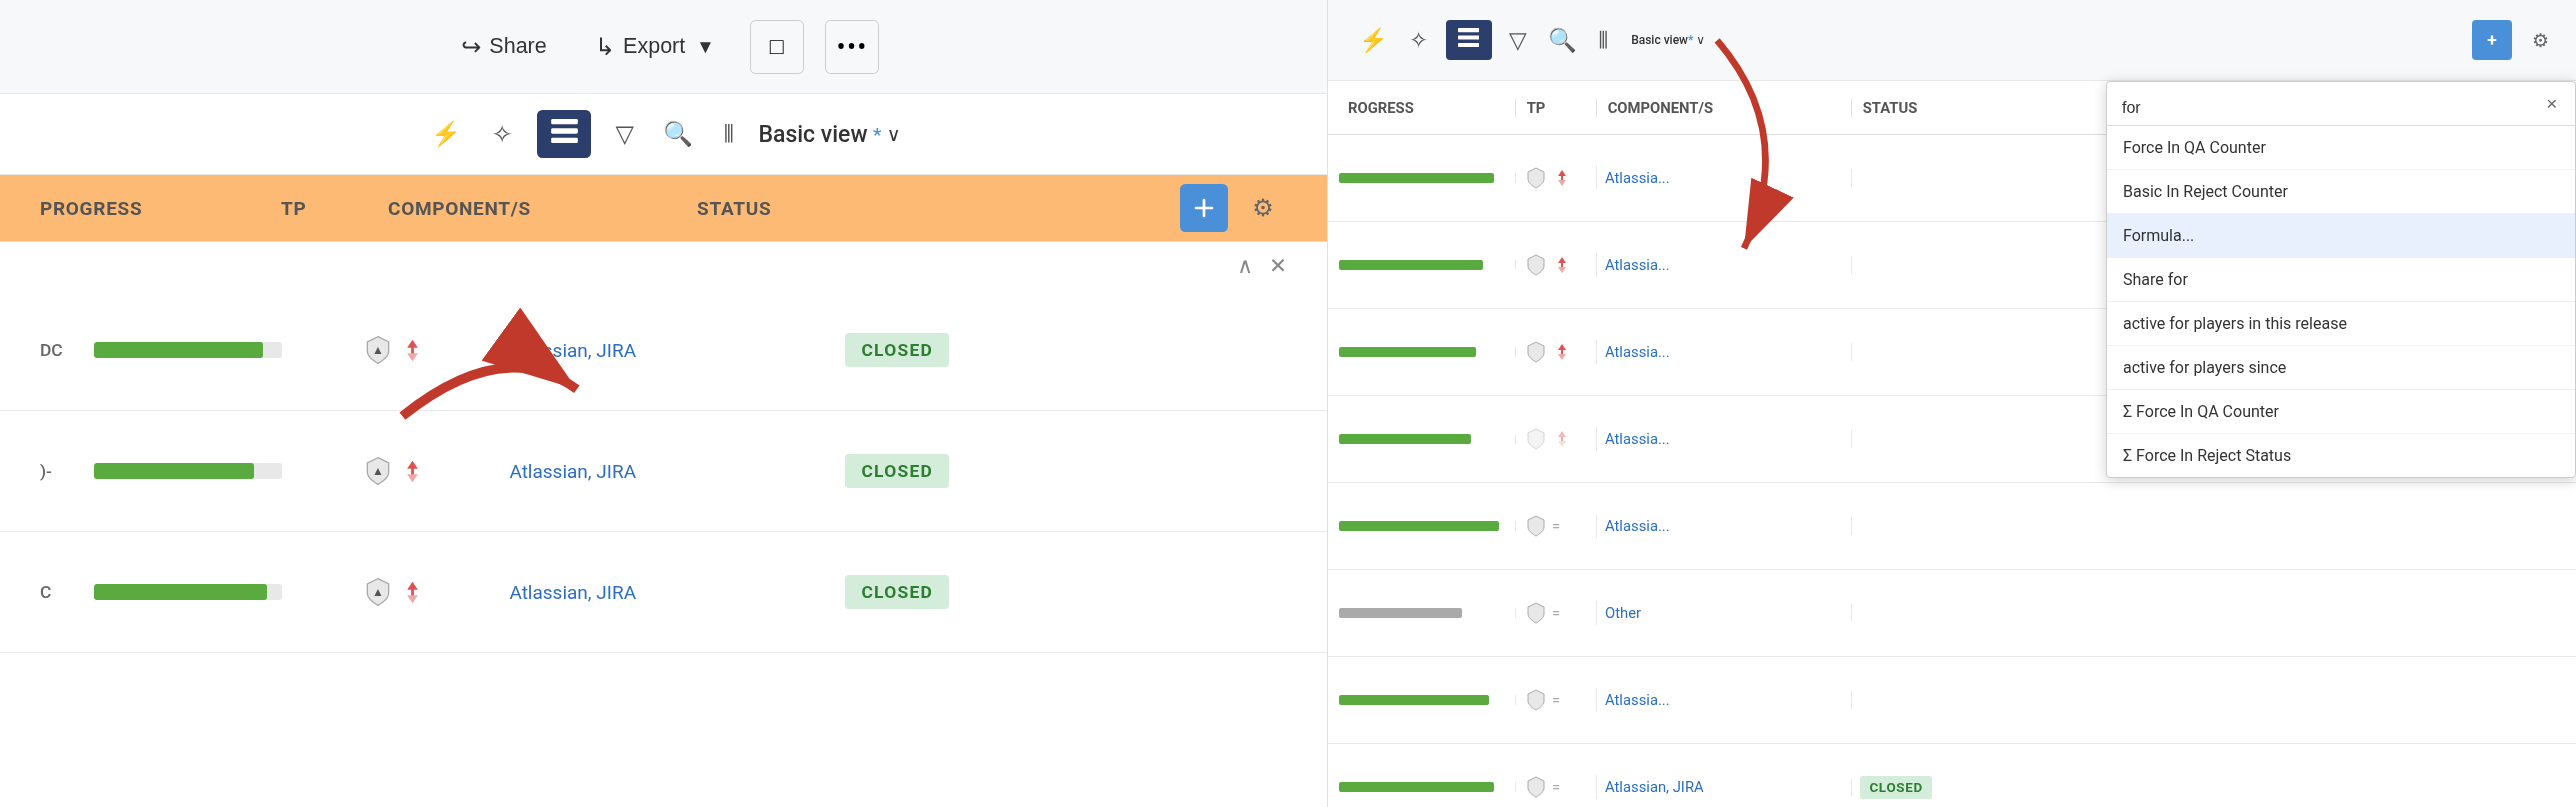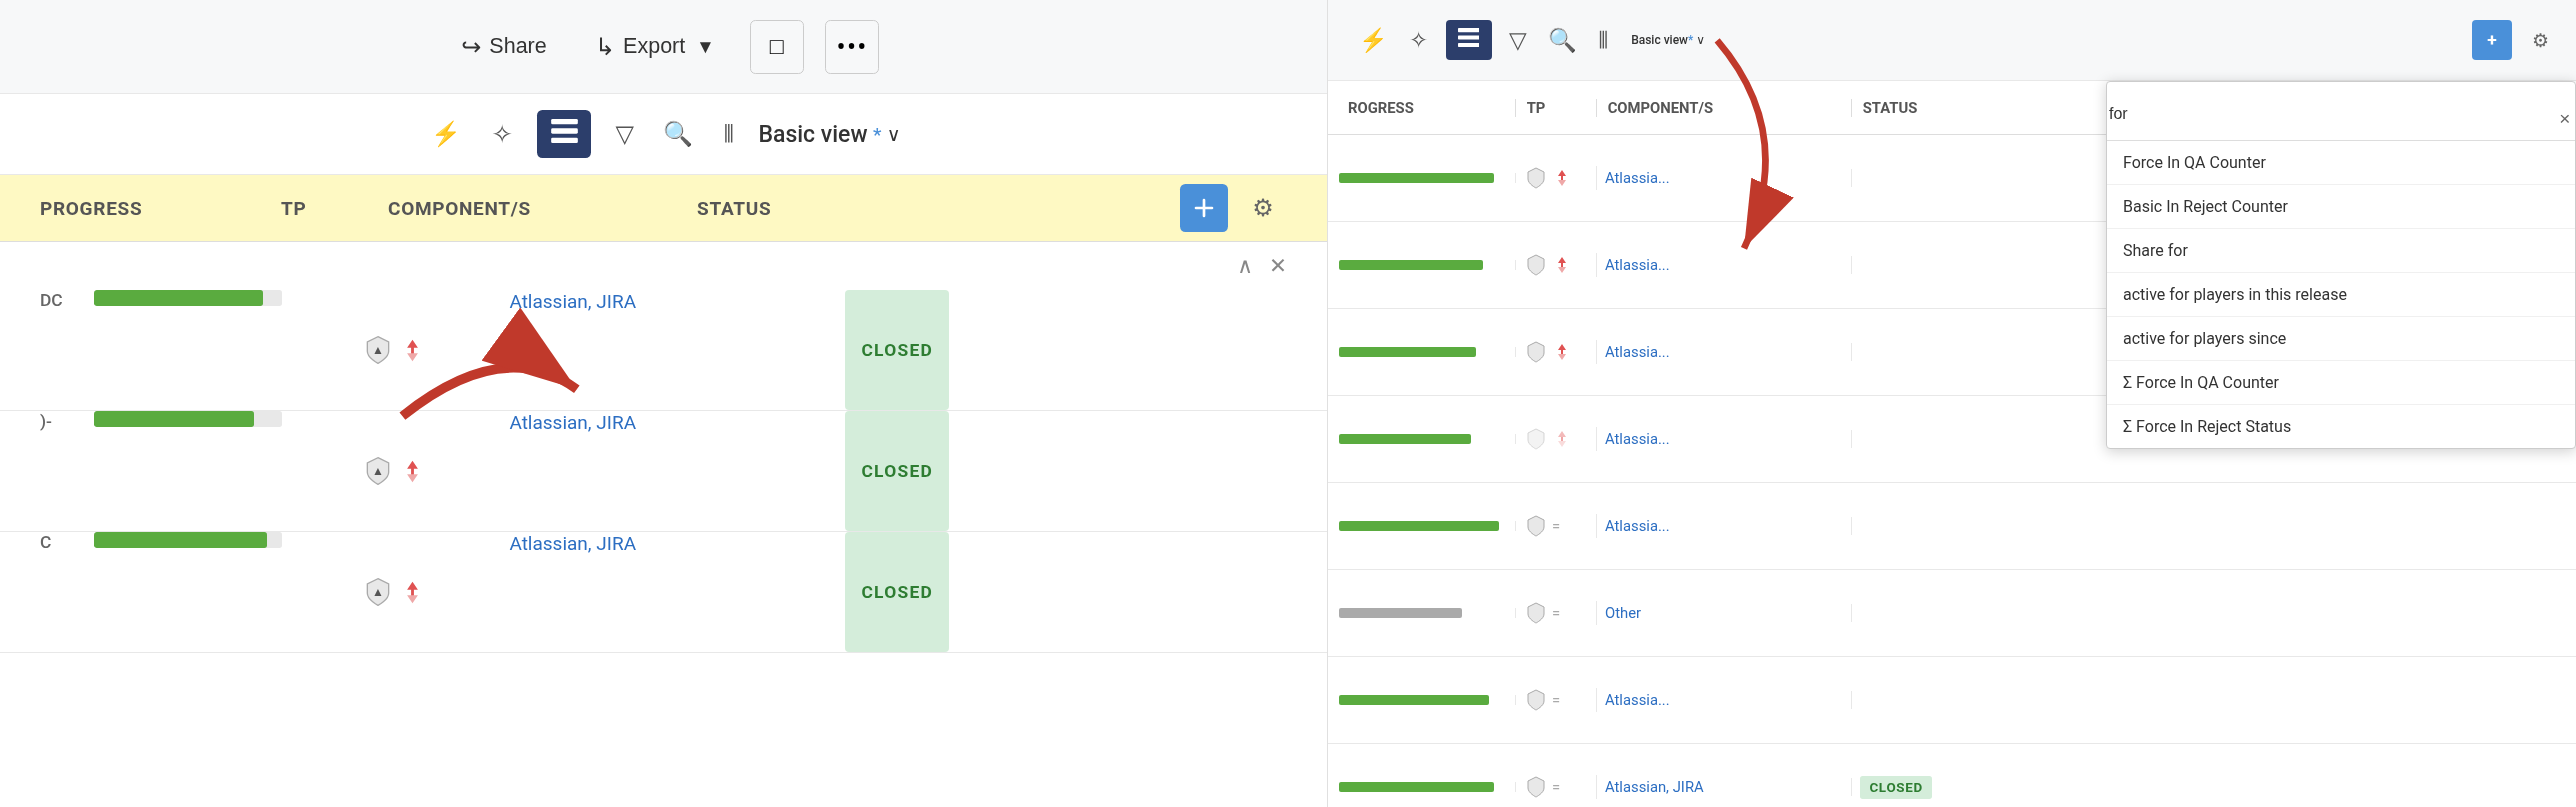--- a/index.html
+++ b/index.html
@@ -121,21 +121,21 @@
     }
     .basic-view-asterisk { color: #4a90d9; font-size: 19px; }
 
     
     .col-headers {
       display: flex;
       align-items: center;
       border-bottom: 1.3px solid #ddd;
       padding: 0 40px;
       height: 67px;
-      background: #fef9c3;
+      background: #fdba74;
     }
 
     .col-header {
       font-size: 19px;
       font-weight: 700;
       color: #555;
       text-transform: uppercase;
       letter-spacing: 0.7px;
     }
 
@@ -183,20 +183,21 @@
       background: none;
       border: none;
       cursor: pointer;
       font-size: 20px;
       color: #888;
     }
 
     
     .data-row {
       display: flex;
+      align-items: center;
       border-bottom: 0.7px solid #e8e8e8;
       padding: 0 40px;
       height: 121px;
     }
 
     .row-prefix {
       width: 54px;
       font-size: 19px;
       color: #999;
       font-weight: 500;
@@ -398,24 +399,23 @@
       width: 470px;
       background: #fff;
       border: 0.7px solid #ccc;
       border-radius: 4px;
       box-shadow: 0 2.7px 13.4px rgba(0,0,0,0.18);
       z-index: 100;
     }
 
     .dropdown-search-row {
       display: flex;
-      align-items: flex-start;
+      align-items: flex-end;
       border-bottom: 0.7px solid #ddd;
-      padding: 8px 2px;
-      margin-top: 15px;
+      padding: 8px 15px;
     }
 
     .dropdown-search-input {
       flex: 1;
       border: none;
       outline: none;
       font-size: 16px;
       color: #333;
       background: transparent;
     }
@@ -781,20 +781,23 @@
       <button class="dropdown-close-btn">
         <span>×</span>
       </button>
     </div>
     <div class="dropdown-item">
       <span>Force In QA Counter</span>
     </div>
     <div class="dropdown-item">
       <span>Basic In Reject Counter</span>
     </div>
+    <div class="dropdown-item highlighted">
+      <span>Formula...</span>
+    </div>
     <div class="dropdown-item">
       <span>Share for</span>
     </div>
     <div class="dropdown-item">
       <span>active for players in this release</span>
     </div>
     <div class="dropdown-item">
       <span>active for players since</span>
     </div>
     <div class="dropdown-item">

